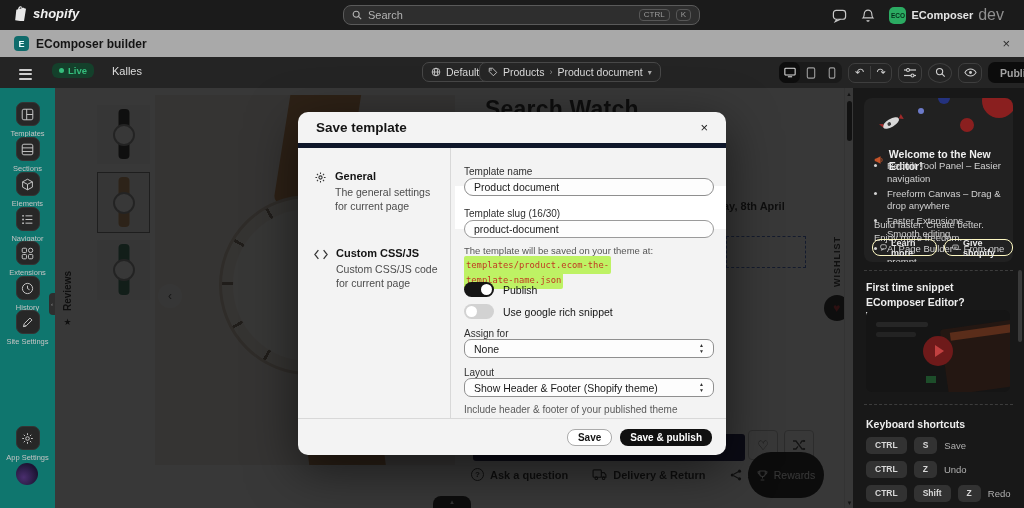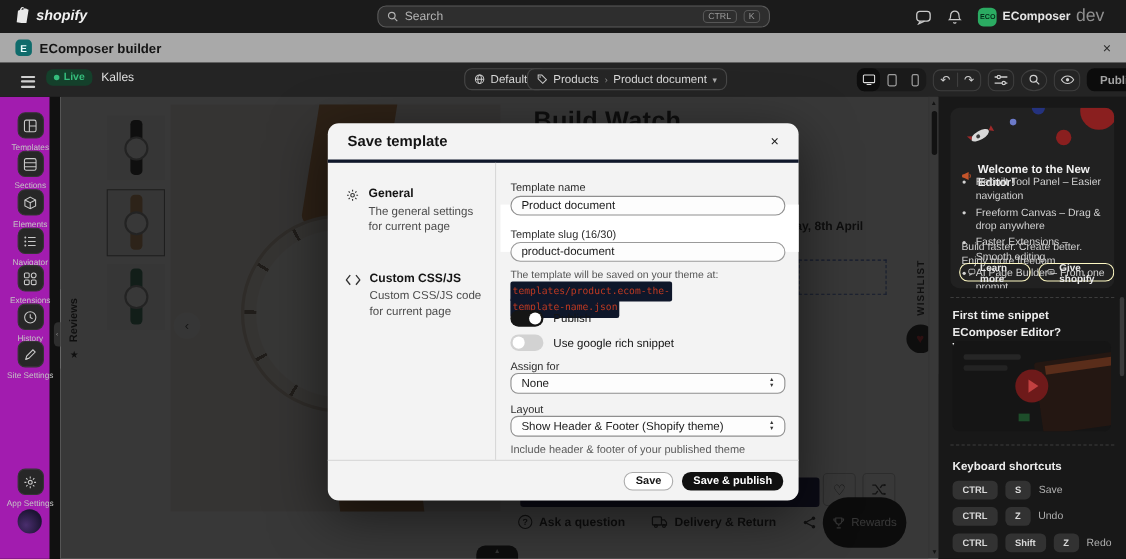--- a/index.html
+++ b/index.html
@@ -34,21 +34,21 @@
   .tbtn{height:20px;border:1px solid #484848;border-radius:7px;padding:0 8px;gap:5px;color:#d9d9d9;font-size:10.5px;background:#262626}
   .chev{color:#a8a8a8;font-size:8px}
   .crumbsep{color:#8f8f8f;font-size:9px}
   .iconbtn{height:20px;border:1px solid #3e3e3e;border-radius:7px;display:flex;align-items:center;justify-content:center;color:#cfcfcf}
   .devicegrp{background:#1a1a1a;border-radius:7px;height:21px}
   .devcell{width:21px;height:21px;display:flex;align-items:center;justify-content:center;border-radius:7px}
   .devcell.on{background:#0d0d0d}
   .publishbtn{background:#0c0c0c;border-radius:7px;height:21px;padding:0 12px;color:#a3a3a3;font-size:10.5px;font-weight:bold;display:flex;align-items:center}
 
   
-  #sidebar{left:0;top:88px;width:45px;height:420px;background:#a21caf;z-index:30}
+  #sidebar{left:0;top:88px;width:55px;height:420px;background:#0f766e;z-index:30}
   .navitem{left:0;width:55px;text-align:center}
   .navicon{width:24px;height:24px;margin:0 auto;border:1px solid #343434;border-radius:7px;background:#272727;display:flex;align-items:center;justify-content:center}
   .navlabel{display:block;margin-top:3px;font-size:7.5px;color:#c4c4c4}
 
   
   #canvas{left:55px;top:88px;width:798px;height:420px;background:#ffffff;overflow:hidden;z-index:10}
   #canvas-dim{left:55px;top:88px;width:798px;height:420px;background:rgba(12,12,12,0.82);z-index:20}
   .thumb{left:42px;width:53px;background:#f5f4f2;display:flex;align-items:center;justify-content:center}
   .miniface{width:22px;height:22px;border-radius:50%;background:#fdfdfd;border:2px solid #8c8c8c;position:relative;z-index:2}
   .ministrap{position:absolute;left:50%;transform:translateX(-50%);width:11px;height:85%;border-radius:4px}
@@ -58,31 +58,31 @@
   .wishtab{background:#fdfdfd;border-radius:10px 0 0 10px;display:flex;flex-direction:column;align-items:center;justify-content:flex-start;padding-top:14px}
   .wishtext{writing-mode:vertical-rl;transform:rotate(180deg);font-size:9px;font-weight:bold;color:#222;letter-spacing:1px}
   .revtab{background:#fdfdfd;border-radius:0 10px 10px 0;display:flex;flex-direction:column;align-items:center;justify-content:center;gap:6px}
   .revtext{writing-mode:vertical-rl;transform:rotate(180deg);font-size:10px;font-weight:bold;color:#1d1d1d}
   .actlabel{font-size:11px;font-weight:bold;color:#161616}
   .outbtn{border:1px solid #bdbdbd;border-radius:4px;display:flex;align-items:center;justify-content:center;color:#333}
   .canscroll{background:#ffffff;border-left:1px solid #e3e3e3}
 
   
   #modal{left:298px;top:112px;width:428px;height:343px;background:#f3f3f3;border-radius:10px;box-shadow:0 14px 50px rgba(0,0,0,.55);z-index:50}
-  .mhead{height:36px;border-bottom:3px solid #0f172a;padding:1px 18px;justify-content:space-between}
+  .mhead{height:36px;border-bottom:5px solid #0f172a;padding:1px 18px;justify-content:space-between}
   .mtitle{font-size:13.5px;font-weight:bold;color:#141414}
   .mclose{font-size:13px;color:#1a1a1a}
   .mnav{left:0;top:36px;width:153px;height:270px;border-right:1px solid #d8d8d8}
   .mnavtitle{font-size:11px;font-weight:bold;color:#141414}
   .mnavdesc{font-size:10.5px;color:#4c4c4c;line-height:1.35;margin-top:3px}
   .flabel{font-size:10px;color:#2e2e2e}
   .finput{width:250px;height:18px;border:1px solid #8f8f8f;border-radius:9px;background:#fdfdfd;font-size:10.5px;color:#1a1a1a;padding:0 9px;font-family:"Liberation Sans",sans-serif}
   .fselect{width:250px;height:19px;border:1px solid #8f8f8f;border-radius:7px;background:#fdfdfd;font-size:10.5px;color:#1a1a1a;padding:0 9px;justify-content:space-between}
   .updown{display:flex;flex-direction:column;font-size:5px;color:#333;line-height:1.1}
-  .codechip{font-family:"DejaVu Sans Mono",monospace;font-size:8.8px;color:#c03a22;background:#0f172a;border-radius:2px;padding:4px 2px}
+  .codechip{font-family:"DejaVu Sans Mono",monospace;font-size:8.8px;color:#c03a22;background:#bef264;border-radius:2px;padding:4px 2px}
   .notetext{font-size:9.5px;color:#565656;line-height:1.5}
   .toggle{width:30px;height:15px;border-radius:8px;position:relative}
   .toggle .knob{position:absolute;top:2px;width:11px;height:11px;border-radius:50%;background:#fff}
   .tog-on{background:#151515}.tog-on .knob{right:2px}
   .tog-off{background:#d2d2d2}.tog-off .knob{left:2px}
   .toglabel{font-size:10.5px;color:#141414}
   .mfoot{left:0;top:306px;width:428px;height:37px;border-top:1px solid #d8d8d8;justify-content:flex-end;gap:8px;padding:0 14px}
   .btn-save{height:17px;padding:0 10px;border:1px solid #ababab;border-radius:8px;background:#fff;font-size:10px;font-weight:bold;color:#141414;display:flex;align-items:center}
   .btn-savepub{height:17px;padding:0 10px;border-radius:8px;background:#101010;font-size:10px;font-weight:bold;color:#fff;display:flex;align-items:center}
   .spotlight{left:157px;top:74px;width:271px;height:43px;background:#ffffff}
@@ -148,21 +148,21 @@
   </div>
   <span class="appclose">×</span>
 </div>
 
 <div id="toolbar" class="abs">
   <div class="abs burger" style="left:19px;top:9px">
       <span></span>
       <span></span>
       <span></span>
     </div>
-  <div class="abs f" style="left:42px;top:6px;gap:8px">
+  <div class="abs f" style="left:52px;top:6px;gap:18px">
     <span class="f livepill">
         <span class="livedot"></span>
         <span>Live</span>
       </span>
     <span class="themename">Kalles</span>
   </div>
   <div class="abs f tbtn" style="left:422px;top:5px">
     <svg width="10" height="10" viewBox="0 0 12 12">
         <circle cx="6" cy="6" r="4.6" fill="none" stroke="#cccccc" stroke-width="1.1"></circle>
         <ellipse cx="6" cy="6" rx="2" ry="4.6" fill="none" stroke="#cccccc" stroke-width="1.1"></ellipse>
@@ -335,21 +335,21 @@
     <div class="abs" style="left:64px;top:100px;width:180px;height:180px;border-radius:50%;background:repeating-conic-gradient(#7a6a58 0deg 2deg,#efe8df 2deg 30deg);border:3px solid #cabca9"></div>
     <div class="abs" style="left:78px;top:114px;width:152px;height:152px;border-radius:50%;background:#faf7f2"></div>
     <div class="abs" style="left:152px;top:186px;width:62px;height:3px;background:#8a6a4a;transform:rotate(-28deg);transform-origin:left center"></div>
     <div class="abs" style="left:152px;top:188px;width:46px;height:3px;background:#8a6a4a;transform:rotate(64deg);transform-origin:left center"></div>
   </div>
 
   <div class="abs" style="left:103px;top:196px;width:24px;height:24px;border-radius:50%;background:#f3f3f3;display:flex;align-items:center;justify-content:center;color:#444;font-size:12px">
       <span>‹</span>
     </div>
 
-  <div class="abs prodtitle" style="left:430px;top:8px">Build Watch</div>
+  <div class="abs prodtitle" style="left:430px;top:8px">Search Watch</div>
 
   <div class="abs datefrag" style="left:668px;top:112px">ay, 8th April</div>
 
   <div class="abs dashsel" style="left:671px;top:148px;width:80px;height:32px"></div>
 
   <div class="abs wishtab" style="left:765px;top:134px;width:33px;height:118px">
     <span class="wishtext">WISHLIST</span>
     <span style="margin-top:8px;width:26px;height:26px;border-radius:50%;background:#161616;color:#c0232b;font-size:12px;display:flex;align-items:center;justify-content:center">♥</span>
   </div>
 

